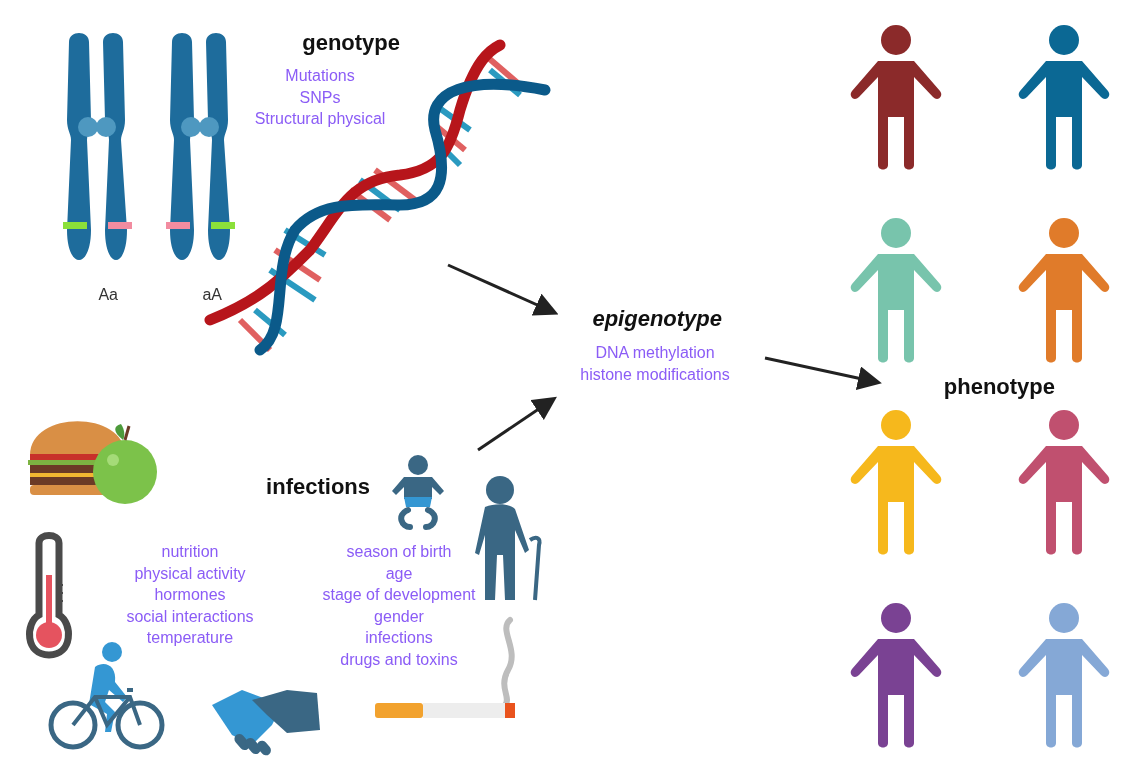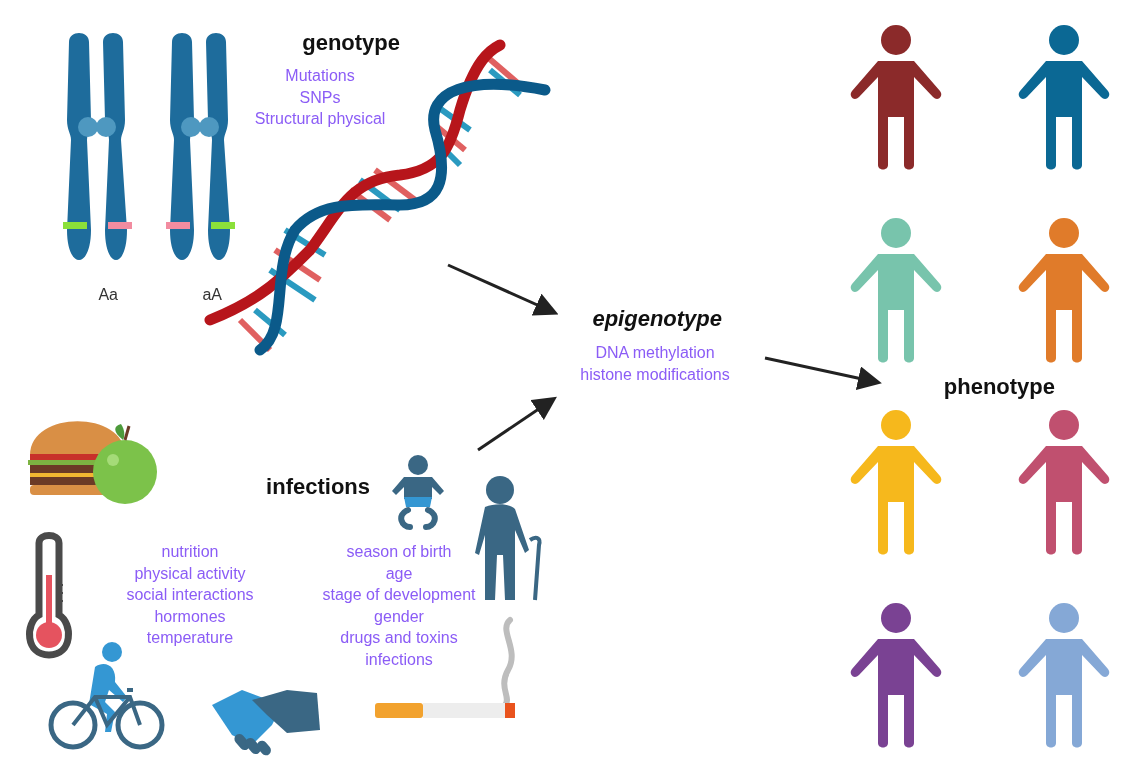--- a/index.html
+++ b/index.html
@@ -119,32 +119,32 @@
     </svg>
   </div>
 
 <div class="abs title" style="left:230px;top:474px;width:140px;line-height:26px;">
   <div>infections</div>
 </div>
 
 <div class="abs list" style="left:105px;top:541px;width:170px;">
   <div>nutrition</div>
   <div>physical activity</div>
+  <div>hormones</div>
   <div>social interactions</div>
-  <div>hormones</div>
   <div>temperature</div>
 </div>
 
 <div class="abs list" style="left:299px;top:541px;width:200px;">
   <div>season of birth</div>
   <div>age</div>
   <div>stage of development</div>
   <div>gender</div>
+  <div>infections</div>
   <div>drugs and toxins</div>
-  <div>infections</div>
 </div>
 
 <svg style="left:25px;top:410px;" width="140" height="90" viewBox="0 0 140 90">
   <path d="M5 45 C5 0 100 0 100 45 Z" fill="#D98F45"></path>
   <rect x="5" y="44" width="95" height="6" fill="#C8302A"></rect>
   <rect x="3" y="50" width="99" height="5" fill="#7CB342"></rect>
   <rect x="5" y="55" width="95" height="8" fill="#6B3A26"></rect>
   <rect x="5" y="63" width="95" height="4" fill="#F2B631"></rect>
   <rect x="5" y="67" width="95" height="8" fill="#6B3A26"></rect>
   <rect x="5" y="75" width="95" height="10" rx="4" fill="#D98F45"></rect>

